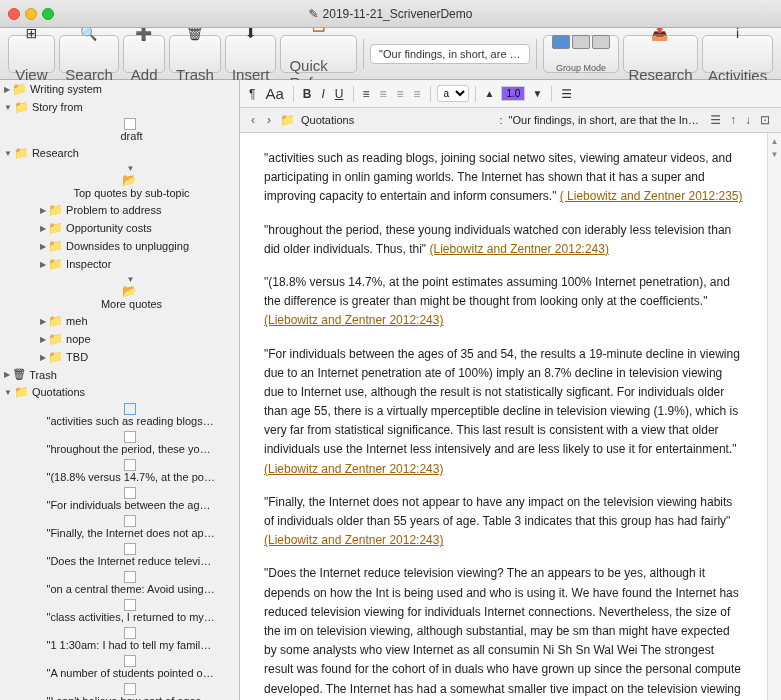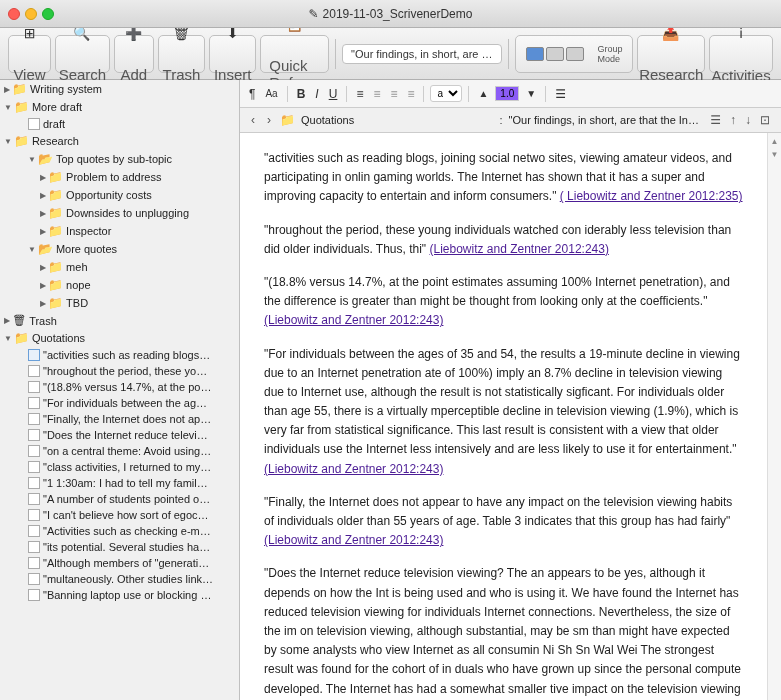--- a/index.html
+++ b/index.html
@@ -14,32 +14,32 @@
     .tl-green { background: #28c840; border: 0.5px solid #1aab29; }
     .title-bar-title { position: absolute; left: 50%; transform: translateX(-50%); font-size: 12px; font-weight: 500; color: #333; display: flex; align-items: center; gap: 4px; }
 
     
     .toolbar { background: linear-gradient(to bottom, #f5f5f5, #e0e0e0); height: 52px; display: flex; align-items: center; padding: 0 8px; border-bottom: 1px solid #b0b0b0; gap: 4px; }
     .toolbar-btn { background: linear-gradient(to bottom, #f9f9f9, #e8e8e8); border: 1px solid #c0c0c0; border-radius: 5px; padding: 3px 8px; font-size: 11px; color: #333; cursor: pointer; display: flex; flex-direction: column; align-items: center; gap: 1px; min-width: 40px; height: 38px; justify-content: center; }
     .toolbar-btn .btn-icon { font-size: 14px; }
     .toolbar-btn .btn-label { font-size: 15px; color: #555; margin-top: 24px; }
     .toolbar-separator { width: 1px; background: #c0c0c0; height: 30px; margin: 0 2px; }
     .quick-search-bar { flex: 1; max-width: 200px; background: white; border: 1px solid #c0c0c0; border-radius: 4px; padding: 3px 8px; font-size: 11px; color: #333; overflow: hidden; text-overflow: ellipsis; white-space: nowrap; }
-    .group-mode-btn { background: linear-gradient(to bottom, #f9f9f9, #e8e8e8); border: 1px solid #c0c0c0; border-radius: 5px; padding: 3px 11px; font-size: 11px; color: #333; cursor: pointer; display: flex; flex-direction: row; align-items: center; gap: 14px; min-width: 60px; height: 38px; justify-content: center; }
+    .group-mode-btn { background: linear-gradient(to bottom, #f9f9f9, #e8e8e8); border: 1px solid #c0c0c0; border-radius: 5px; padding: 3px 11px; font-size: 11px; color: #333; cursor: pointer; display: flex; flex-direction: column; align-items: center; gap: 14px; min-width: 60px; height: 38px; justify-content: center; }
     .group-mode-icons { display: flex; gap: 2px; align-items: center; }
     .gm-icon { width: 18px; height: 14px; border: 1px solid #888; border-radius: 2px; background: #5a8ed4; }
     .gm-icon.inactive { background: #d0d0d0; }
 
     
     .main { display: flex; flex: 1; overflow: hidden; }
 
     
     .sidebar { width: 240px; background: #f0f0f0; border-right: 1px solid #c0c0c0; overflow-y: auto; display: flex; flex-direction: column; }
     .sidebar-item { display: flex; align-items: center; padding: 2px 4px; cursor: pointer; font-size: 11px; color: #222; }
-    .indent-2 { padding-left: 28px; }
+    .indent-2 { padding-left: 28px; flex-direction: column; }
     .indent-3 { padding-left: 40px; }
     .triangle { font-size: 8px; margin-right: 2px; color: #666; }
     .folder-icon { color: #6a9fd8; font-size: 12px; margin-right: 3px; }
     .doc-icon { color: #888; font-size: 10px; margin-right: 3px; width: 12px; height: 12px; border: 1px solid #aaa; background: white; display: inline-flex; flex-shrink: 0; }
     .doc-icon-blue { color: #6a9fd8; font-size: 10px; margin-right: 3px; width: 12px; height: 12px; border: 1px solid #6a9fd8; background: #e8f0fa; display: inline-flex; flex-shrink: 0; }
 
     
     .content-area { flex: 1; display: flex; flex-direction: column; overflow: hidden; }
 
     
@@ -51,38 +51,38 @@
     
     .editor-header { background: #f0f0f0; border-bottom: 1px solid #ccc; padding: 4px 8px; display: flex; align-items: center; gap: 6px; font-size: 11px; }
     .breadcrumb-folder { color: #6a9fd8; font-size: 12px; }
     .editor-title { font-weight: 500; color: #222; font-size: 11px; flex: 1; overflow: hidden; text-overflow: ellipsis; white-space: nowrap; }
     .editor-header-btns { display: flex; gap: 3px; }
     .eh-btn { background: none; border: none; cursor: pointer; font-size: 12px; color: #555; padding: 1px 3px; }
 
     
     .editor-body { flex: 1; overflow-y: auto; padding: 16px 24px; background: white; font-size: 12px; line-height: 1.6; color: #222; }
     .editor-body p { margin-bottom: 14px; }
-    .citation-link { color: #4c1d95; text-decoration: underline; cursor: pointer; }
+    .citation-link { color: #a16207; text-decoration: underline; cursor: pointer; }
 
     
     .right-gutter { width: 14px; background: #f5f5f5; border-left: 1px solid #ddd; display: flex; flex-direction: column; align-items: center; padding-top: 4px; gap: 4px; }
     .rg-btn { font-size: 8px; color: #888; cursor: pointer; }
   </style>
 </head>
 <body>
 
 <div class="title-bar">
   <div class="traffic-lights">
     <div class="traffic-light tl-red"></div>
     <div class="traffic-light tl-yellow"></div>
     <div class="traffic-light tl-green"></div>
   </div>
   <div class="title-bar-title">
     <span>✎</span>
-    <span>2019-11-03_ScrivenerDemo</span>
+    <span>2019-11-21_ScrivenerDemo</span>
   </div>
 </div>
 
 <div class="toolbar">
   <div class="toolbar-btn">
     <span class="btn-icon">⊞</span>
     <span class="btn-label">View</span>
   </div>
   <div class="toolbar-btn">
     <span class="btn-icon">🔍</span>
@@ -131,21 +131,21 @@
 
     <div class="sidebar-item">
       <span class="triangle">▶</span>
       <span class="folder-icon">📁</span>
       <span>Writing system</span>
     </div>
 
     <div class="sidebar-item">
       <span class="triangle">▼</span>
       <span class="folder-icon">📁</span>
-      <span>More draft</span>
+      <span>Story from</span>
     </div>
     <div class="sidebar-item indent-2">
       <span class="doc-icon"></span>
       <span>draft</span>
     </div>
 
     <div class="sidebar-item">
       <span class="triangle">▼</span>
       <span class="folder-icon" style="color:#e8a020;">📁</span>
       <span>Research</span>
@@ -271,21 +271,21 @@
     <div class="sidebar-item indent-2">
       <span class="doc-icon"></span>
       <span style="overflow:hidden;text-overflow:ellipsis;white-space:nowrap;max-width:170px;">"Banning laptop use or blocking Internet acce...</span>
     </div>
   </div>
 
   <div class="content-area">
 
     <div class="format-toolbar">
       <button class="format-btn">¶</button>
-      <button class="format-btn" style="font-size:10px;">Aa</button>
+      <button class="format-btn" style="font-size:15px;">Aa</button>
       <div class="format-separator"></div>
       <button class="format-btn" style="font-weight:bold;">B</button>
       <button class="format-btn" style="font-style:italic;">I</button>
       <button class="format-btn" style="text-decoration:underline;">U</button>
       <div class="format-separator"></div>
       <button class="format-btn">≡</button>
       <button class="format-btn" style="opacity:0.5;">≡</button>
       <button class="format-btn" style="opacity:0.5;">≡</button>
       <button class="format-btn" style="opacity:0.5;">≡</button>
       <div class="format-separator"></div>

